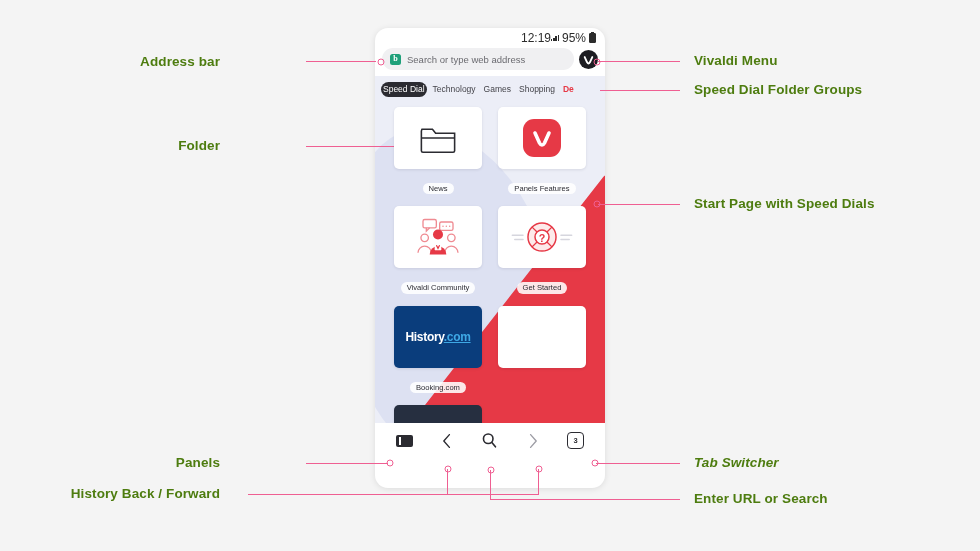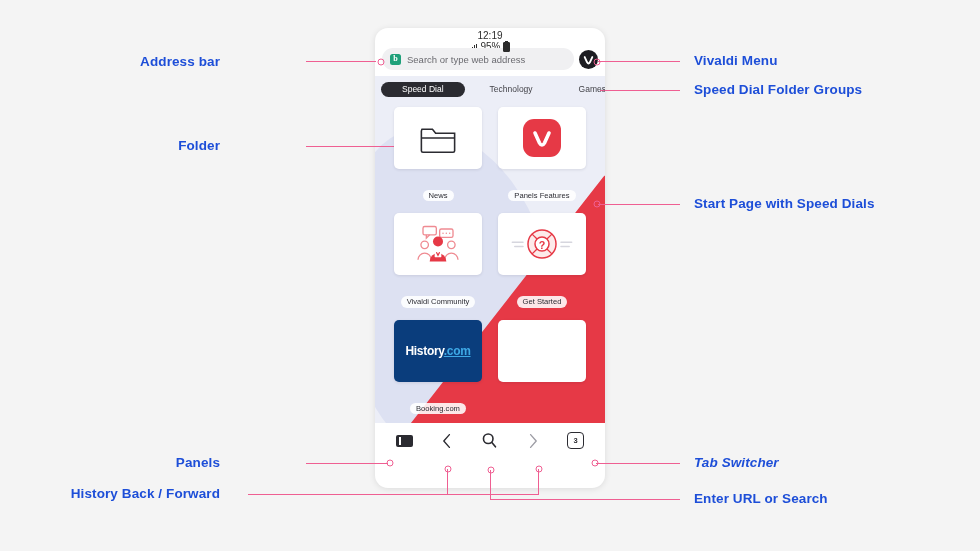--- a/index.html
+++ b/index.html
@@ -11,21 +11,21 @@
     height: 551px;
     background: #f4f4f4;
     font-family: "Liberation Sans", sans-serif;
     overflow: hidden;
     position: relative;
   }
 
   
   .annot {
     position: absolute;
-    color: #1d4ed8;
+    color: #4d7c0f;
     font-size: 13.5px;
     font-weight: 700;
     letter-spacing: 0.1px;
     white-space: nowrap;
     line-height: 1;
   }
   .annot.left  { text-align: right; transform: translateY(-50%); }
   .annot.right { text-align: left;  transform: translateY(-50%); }
 
   .conn {
@@ -56,27 +56,26 @@
     border-radius: 13px;
     overflow: hidden;
     box-shadow: 0 1px 6px rgba(0,0,0,0.10);
   }
 
   
   .statusbar {
     height: 17px;
     display: flex;
     align-items: center;
-    justify-content: flex-start;
+    justify-content: flex-end;
     padding: 2px 9px 0 9px;
-    font-size: 10px;
+    font-size: 12px;
     color: #2c2c2c;
     font-weight: 500;
     box-sizing: border-box;
-    flex-direction: column;
   }
   .status-right { display: flex; align-items: center; gap: 3px; }
   .sig { display: flex; align-items: flex-end; gap: 0.8px; height: 7px; }
   .sig i { display: block; width: 1.4px; background: #2c2c2c; }
   .sig i:nth-child(1) { height: 2px; }
   .sig i:nth-child(2) { height: 3.5px; }
   .sig i:nth-child(3) { height: 5px; }
   .sig i:nth-child(4) { height: 6.5px; }
   .batt {
     width: 5px; height: 8px;
@@ -178,21 +177,21 @@
     z-index: 3;
     display: flex;
     align-items: center;
     gap: 4px;
     padding: 6px 4px 5px 6px;
     overflow: hidden;
   }
   .tab {
     font-size: 8.5px;
     color: #44444a;
-    padding: 3px 21px;
+    padding: 3px 2px;
     border-radius: 9px;
     white-space: nowrap;
     line-height: 1;
     background: transparent;
   }
   .tab.active { background: #2b2b31; color: #ffffff; font-weight: 500; }
   .tab.red { color: #e63946; font-weight: 600; }
 
   
   .grid {
@@ -211,21 +210,21 @@
     display: flex;
     align-items: center;
     justify-content: center;
     box-shadow: 0 1px 3px rgba(20,20,50,0.10);
     overflow: hidden;
     box-sizing: border-box;
   }
   .thumb.navy  { background: #0a3d7c; }
   .thumb.dark  { background: #262f40; }
   .caption {
-    margin-top: 21px;
+    margin-top: 14px;
     font-size: 7.6px;
     color: #2c2c33;
     background: rgba(255,255,255,0.88);
     border-radius: 7px;
     padding: 2px 6px;
     white-space: nowrap;
     line-height: 1;
   }
   .booking-logo {
     color: #fff;

